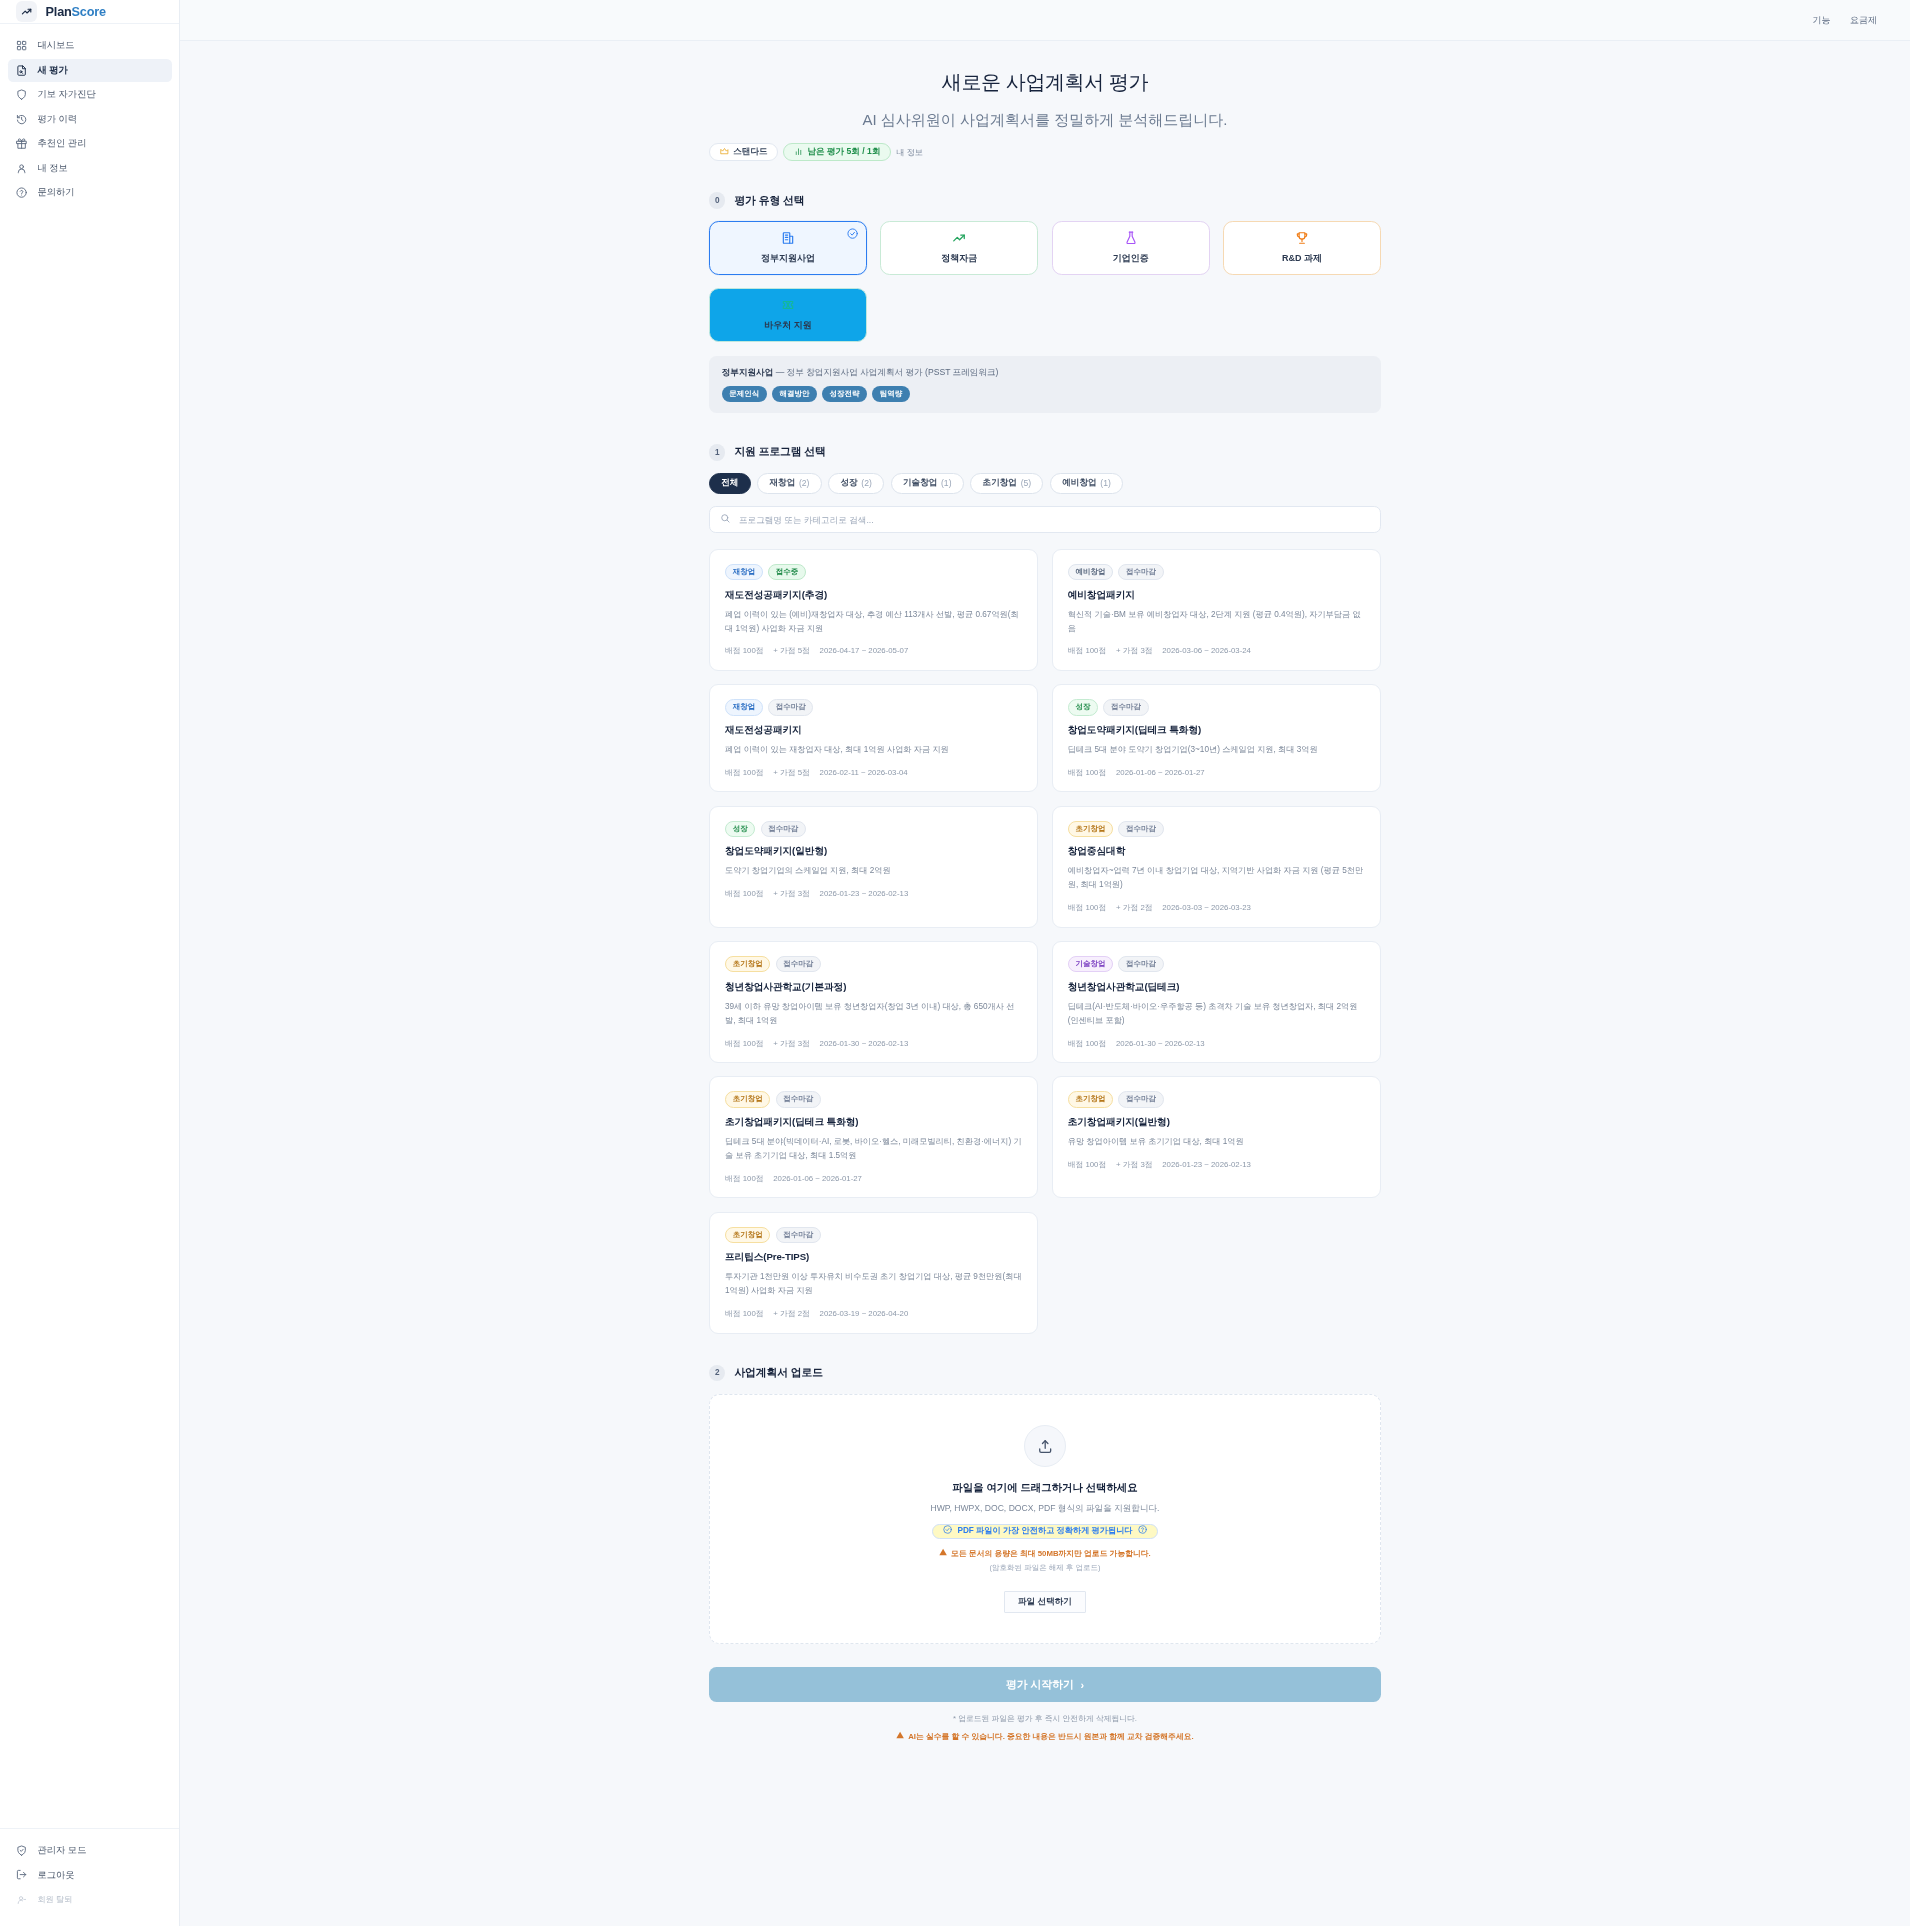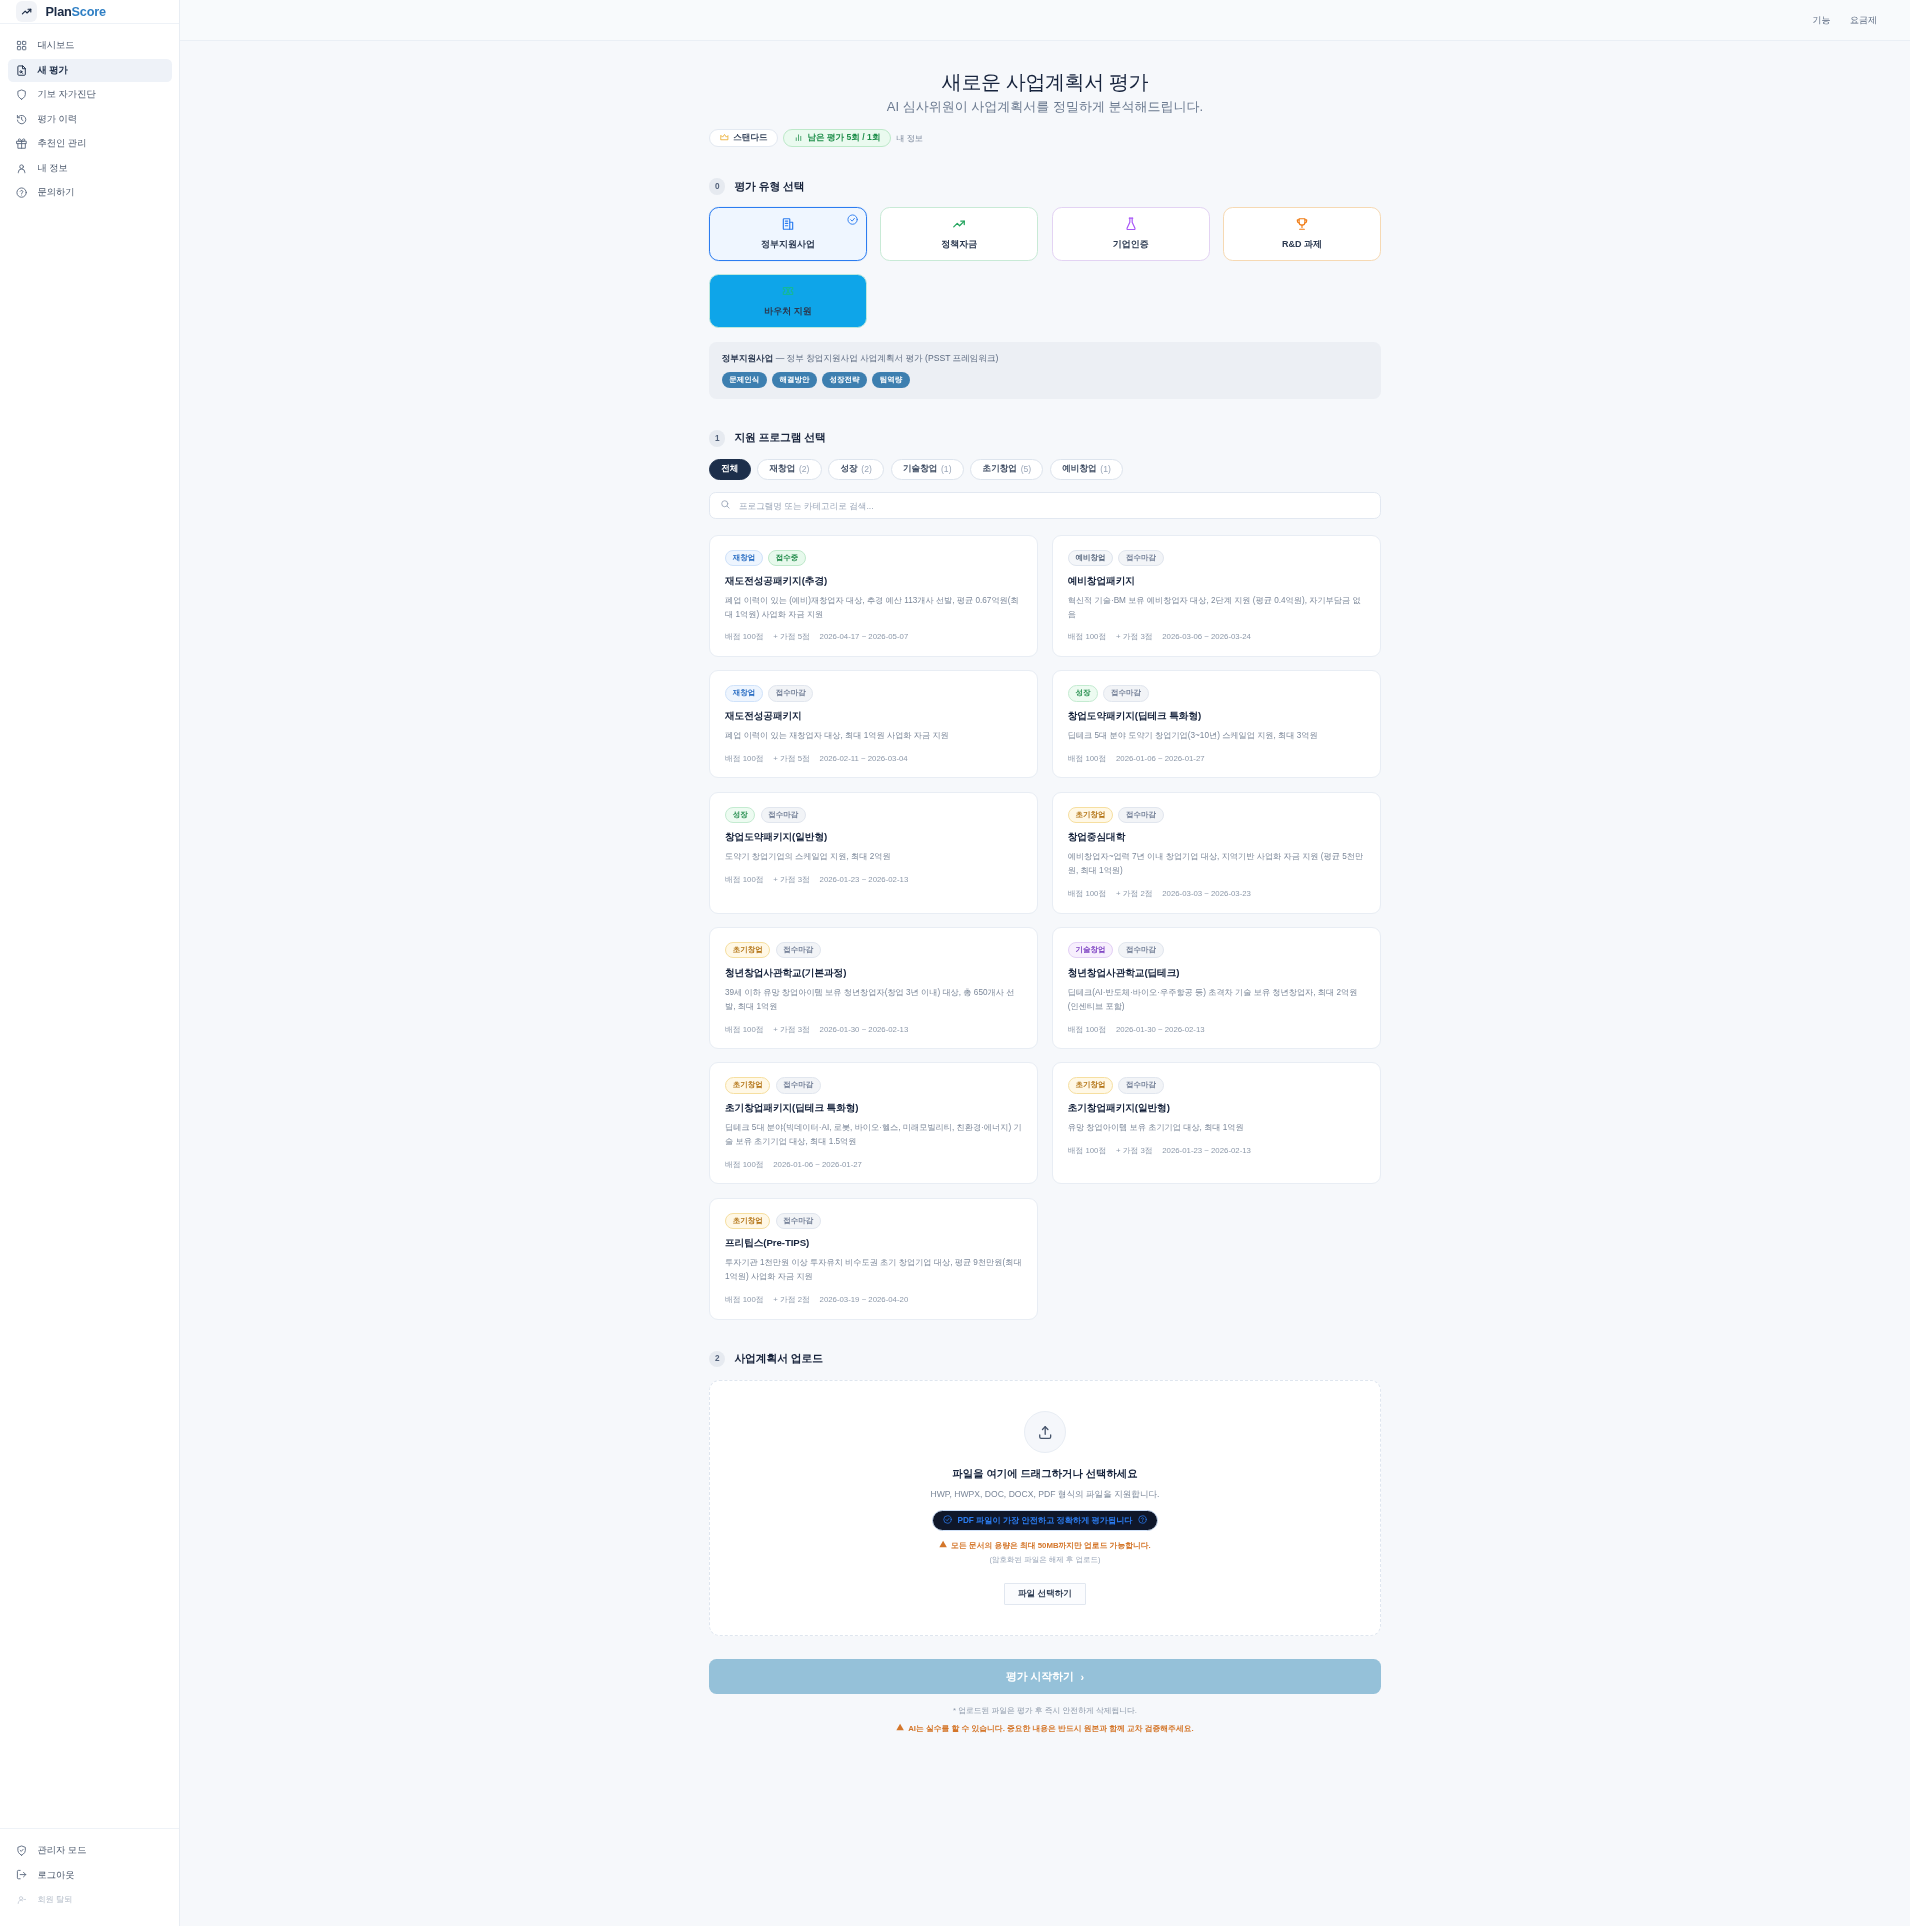--- a/index.html
+++ b/index.html
@@ -45,21 +45,21 @@
   .topbar{
     height:41px;display:flex;align-items:center;justify-content:flex-end;
     gap:19.4px;padding:0 33px;background:#f8fafc;border-bottom:0.7px solid #eaeff5;
   }
   .topbar a{font-size:9px;color:#5a6980;text-decoration:none;cursor:pointer;}
 
   .content{flex:1;overflow:hidden;padding:28px 0 0 0;}
   .wrap{width:672px;margin:0 auto;}
 
   .page-title{font-size:20px;font-weight:400;text-align:center;color:#16233c;letter-spacing:-0.4px;}
-  .page-sub{font-size:13px;color:#6b7a90;text-align:center;margin-top:2px;}
+  .page-sub{font-size:15px;color:#6b7a90;text-align:center;margin-top:15px;}
   .badges{display:flex;align-items:center;justify-content:flex-start;gap:5px;margin-top:12.7px;}
   .pill{
     display:inline-flex;align-items:center;gap:4.5px;height:18.7px;padding:0 9.7px;
     border-radius:746px;font-size:8.6px;font-weight:700;background:#fff;
     border:0.7px solid #e3e9f1;color:#3c4a60;
   }
   .pill.green{background:#eafaef;border-color:#bde9c9;color:#1e8e4a;}
   .pill-plain{font-size:8.2px;color:#7a879b;cursor:pointer;}
 
   .section-head{display:flex;align-items:center;gap:9px;margin:31px 0 12px 0;}
@@ -134,22 +134,22 @@
     margin-top:13.4px;background:#fff;border:1.5px dashed #dfe6ef;border-radius:10.4px;
     min-height:224px;display:flex;flex-direction:column;align-items:center;justify-content:center;padding:30px 15px;
   }
   .up-icon{
     width:42px;height:42px;border-radius:50%;background:#f5f7fb;border:0.7px solid #e8edf4;
     display:flex;align-items:center;justify-content:center;margin-bottom:13.4px;
   }
   .up-title{font-size:10.4px;font-weight:800;color:#16233c;}
   .up-sub{font-size:8.6px;color:#7b8799;margin-top:8.2px;}
   .up-tip{
-    margin-top:9px;display:inline-flex;align-items:center;gap:5.2px;height:21px;padding:0 10.4px;
-    border:0.7px solid #cfe0f7;border-radius:746px;background:#0f172a;color:#2b7cf0;
+    margin-top:9px;display:inline-flex;gap:5.2px;height:15px;padding:0 10.4px;
+    border:0.7px solid #cfe0f7;border-radius:746px;background:#fef9c3;color:#2b7cf0;
     font-size:8.2px;font-weight:700;
   }
   .up-warn{margin-top:9px;font-size:7.8px;color:#d4762a;font-weight:700;display:flex;align-items:center;gap:3.7px;}
   .up-note{margin-top:3.7px;font-size:7.5px;color:#9aa6b8;}
   .up-btn{
     margin-top:18px;height:22.4px;padding:0 13.4px;border:0.7px solid #e1e7f0;border-radius:1px;background:#fbfcfe;
     font-size:8.6px;font-weight:700;color:#2b3950;cursor:pointer;
     font-family:"Liberation Sans","DejaVu Sans",sans-serif;
   }
 

